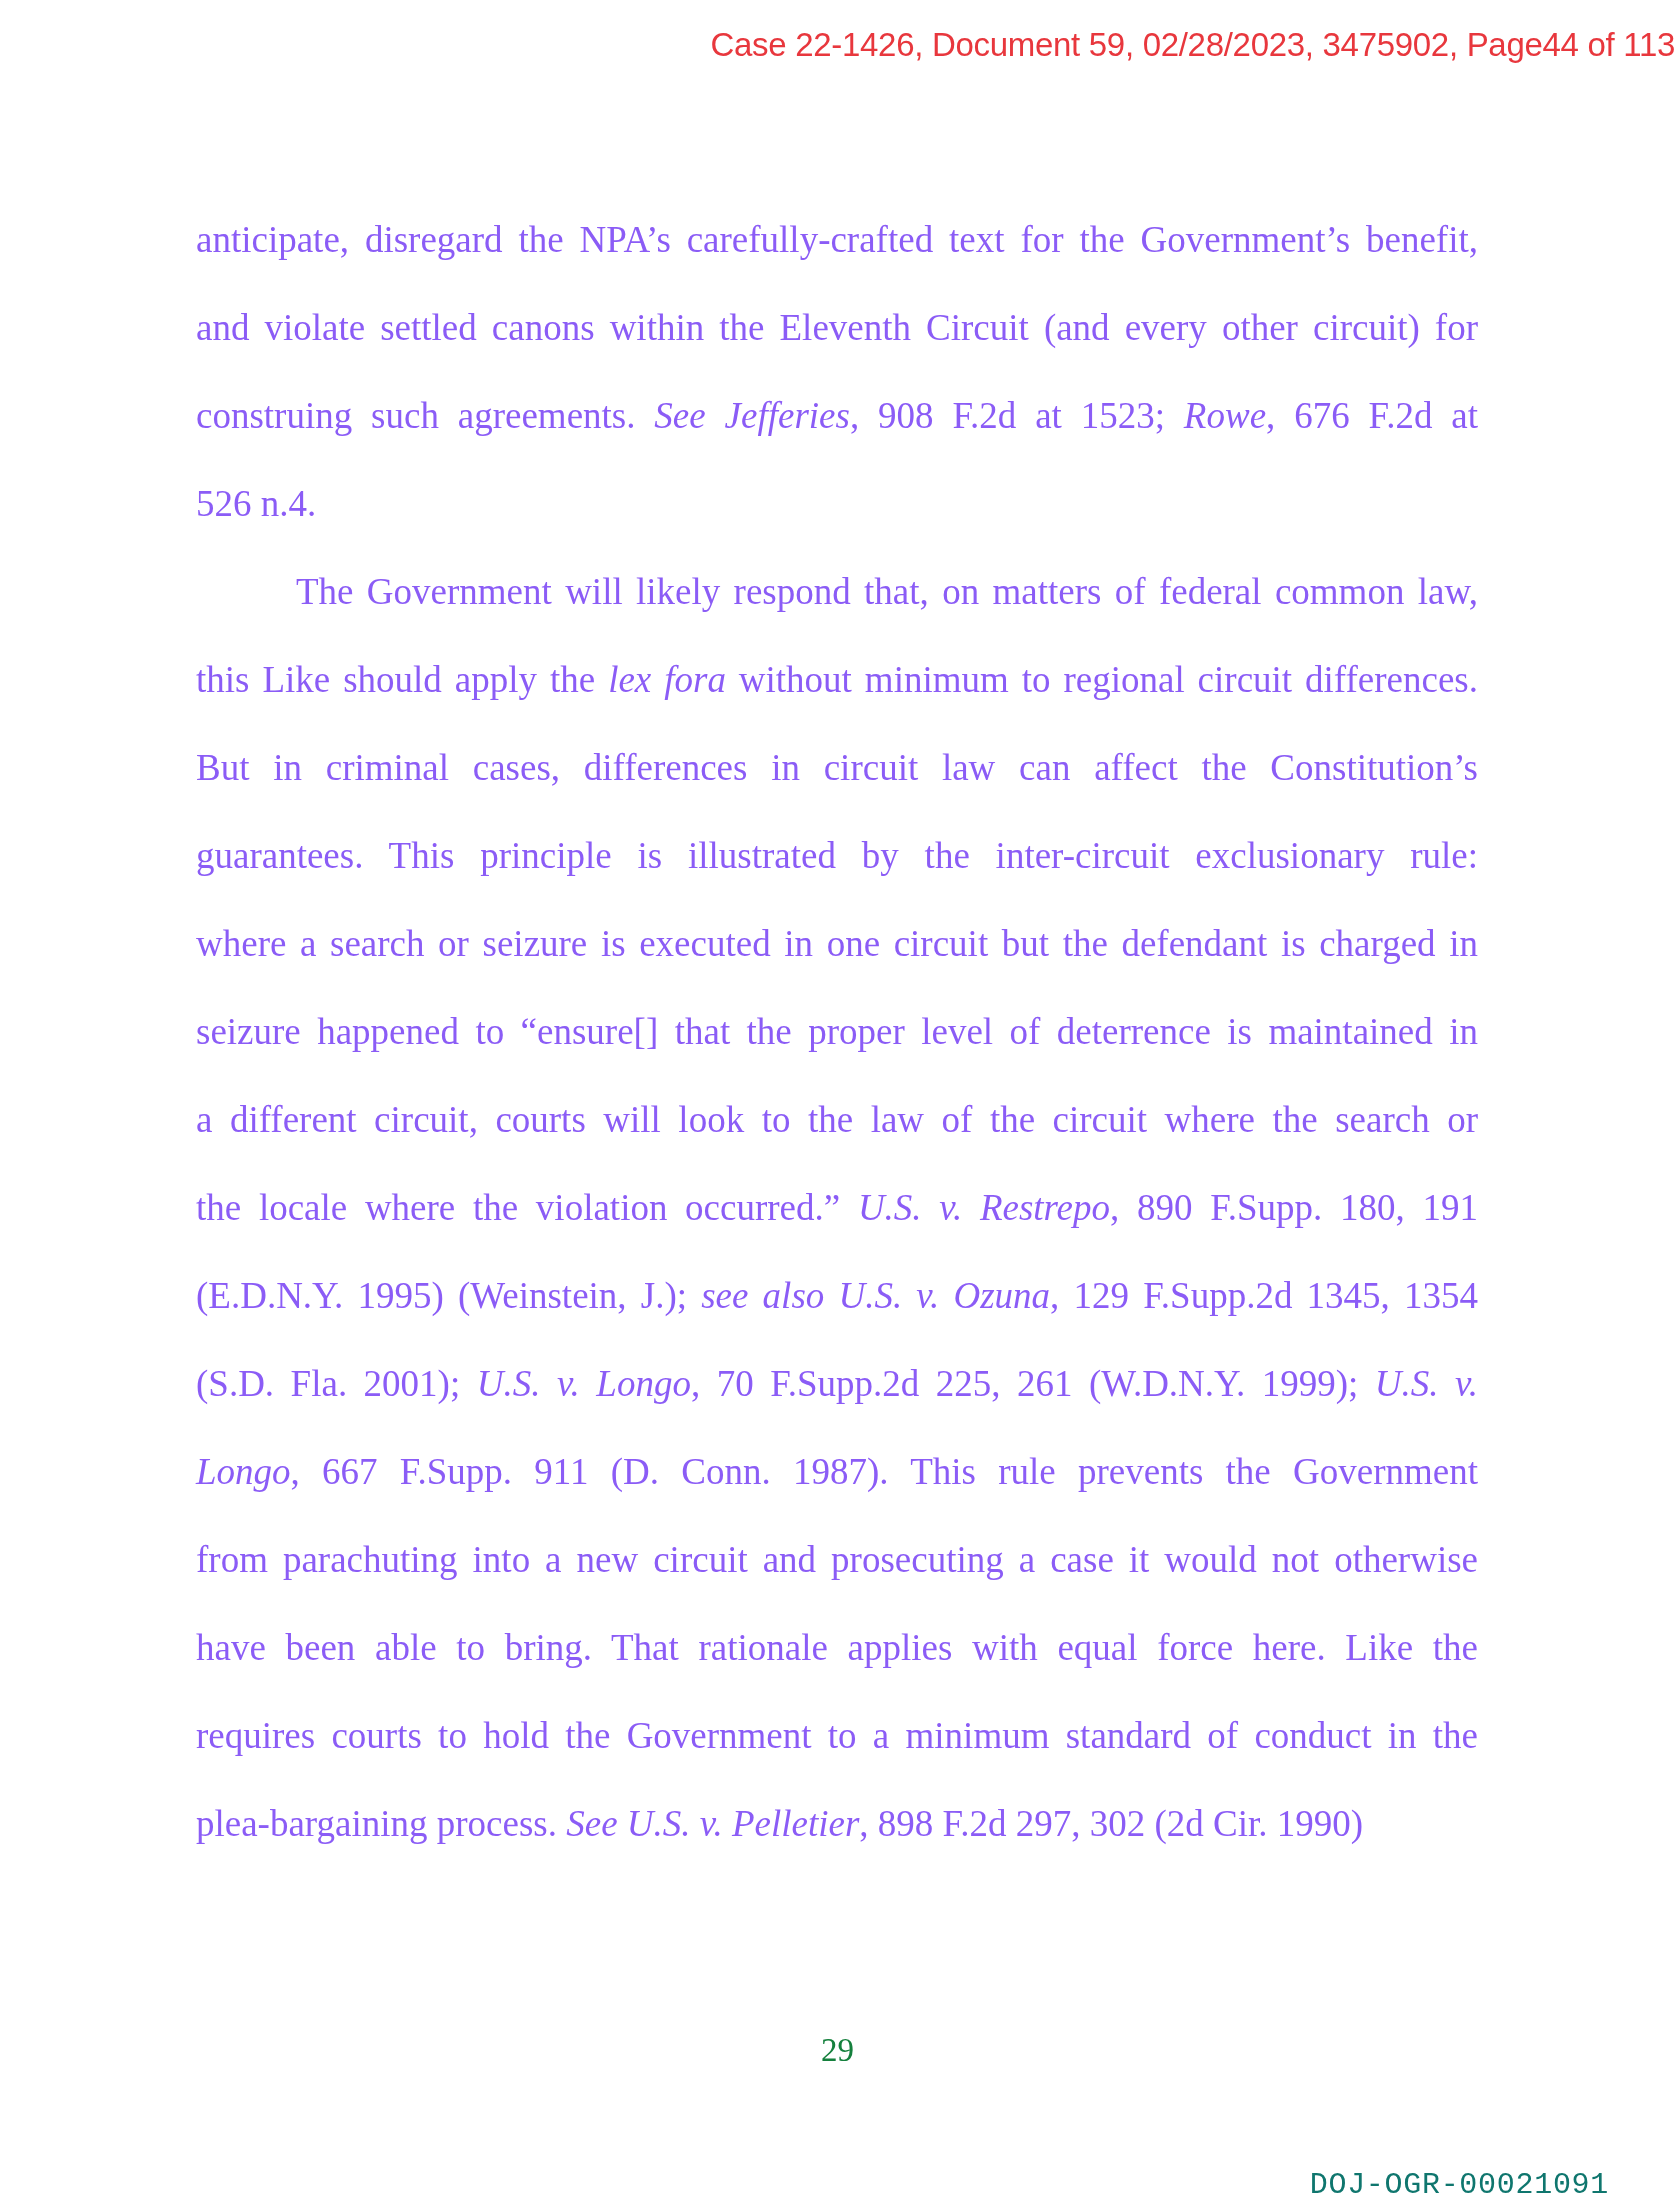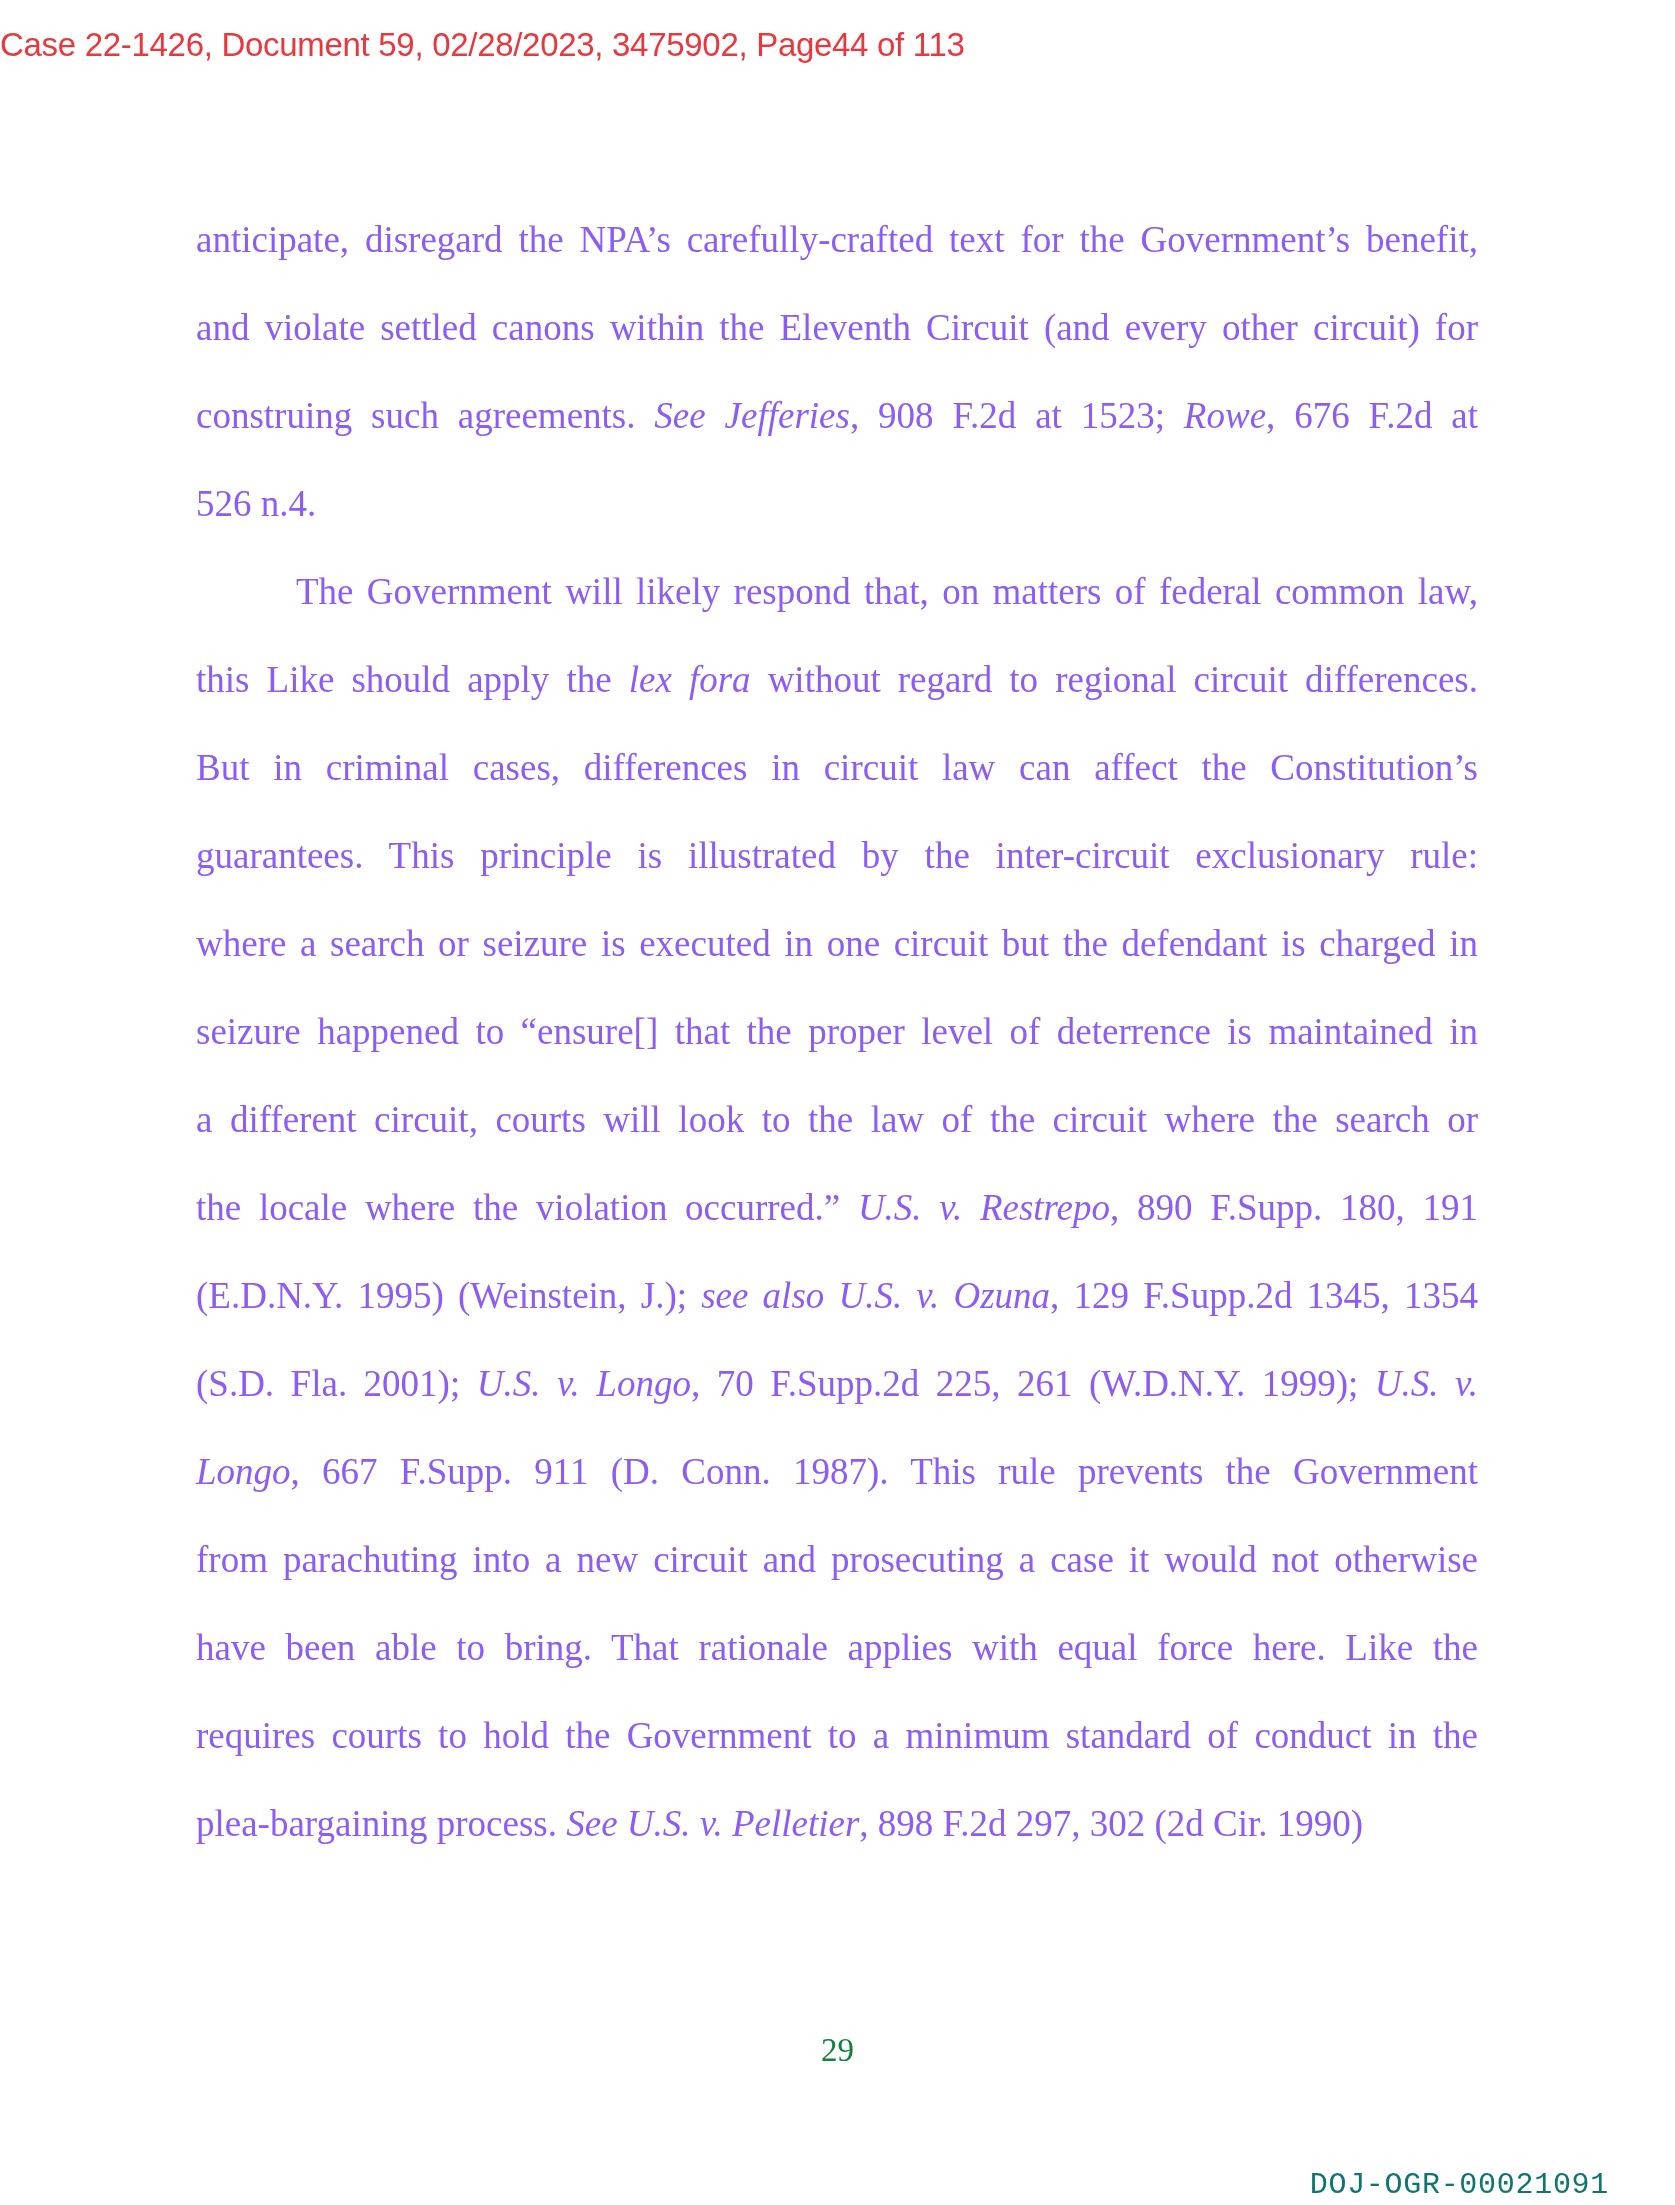--- a/index.html
+++ b/index.html
@@ -11,21 +11,21 @@
       width: 1675px;
       height: 2205px;
       position: relative;
       overflow: hidden;
     }
     .header-stamp {
       position: absolute;
       top: 26px;
       left: 0;
       width: 1675px;
-      text-align: left;
+      text-align: right;
       font-family: "Liberation Sans", sans-serif;
       font-size: 33px;
       color: #e8373d;
       letter-spacing: -0.3px;
     }
     .body-text {
       position: absolute;
       top: 196px;
       left: 196px;
       width: 1282px;
@@ -78,21 +78,21 @@
 
 <div class="body-text">
   <div>
       <span class="line"><span>anticipate, disregard the NPA’s carefully-crafted text for the Government’s benefit,</span></span>
       <span class="line"><span>and violate settled canons within the Eleventh Circuit (and every other circuit) for</span></span>
       <span class="line"><span>construing such agreements.  </span><span class="it">See Jefferies</span><span>, 908 F.2d at 1523; </span><span class="it">Rowe</span><span>, 676 F.2d at</span></span>
       <span class="line last"><span>526 n.4.</span></span>
     </div>
   <div>
       <span class="line indent"><span>The Government will likely respond that, on matters of federal common law,</span></span>
-      <span class="line"><span>this Like should apply the </span><span class="it">lex fora</span><span> without regard to regional circuit differences.</span></span>
+      <span class="line"><span>this Like should apply the </span><span class="it">lex fora</span><span> without minimum to regional circuit differences.</span></span>
       <span class="line"><span>But in criminal cases, differences in circuit law can affect the Constitution’s</span></span>
       <span class="line"><span>guarantees.  This principle is illustrated by the inter-circuit exclusionary rule:</span></span>
       <span class="line"><span>where a search or seizure is executed in one circuit but the defendant is charged in</span></span>
       <span class="line"><span>seizure happened to “ensure[] that the proper level of deterrence is maintained in</span></span>
       <span class="line"><span>a different circuit, courts will look to the law of the circuit where the search or</span></span>
       <span class="line"><span>the locale where the violation occurred.”  </span><span class="it">U.S. v. Restrepo</span><span>, 890 F.Supp. 180, 191</span></span>
       <span class="line"><span>(E.D.N.Y. 1995) (Weinstein, J.); </span><span class="it">see also U.S. v. Ozuna</span><span>, 129 F.Supp.2d 1345, 1354</span></span>
       <span class="line"><span>(S.D. Fla. 2001); </span><span class="it">U.S. v. Longo</span><span>, 70 F.Supp.2d 225, 261 (W.D.N.Y. 1999); </span><span class="it">U.S. v.</span></span>
       <span class="line"><span class="it">Longo</span><span>, 667 F.Supp. 911 (D. Conn. 1987).  This rule prevents the Government</span></span>
       <span class="line"><span>from parachuting into a new circuit and prosecuting a case it would not otherwise</span></span>

